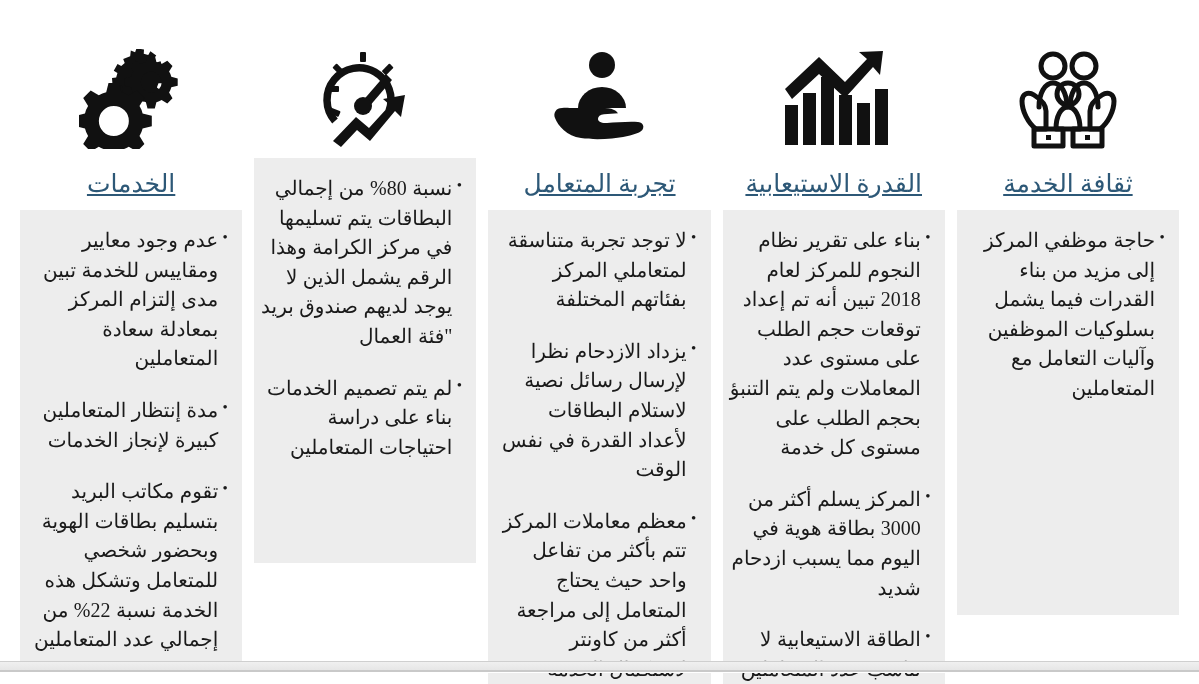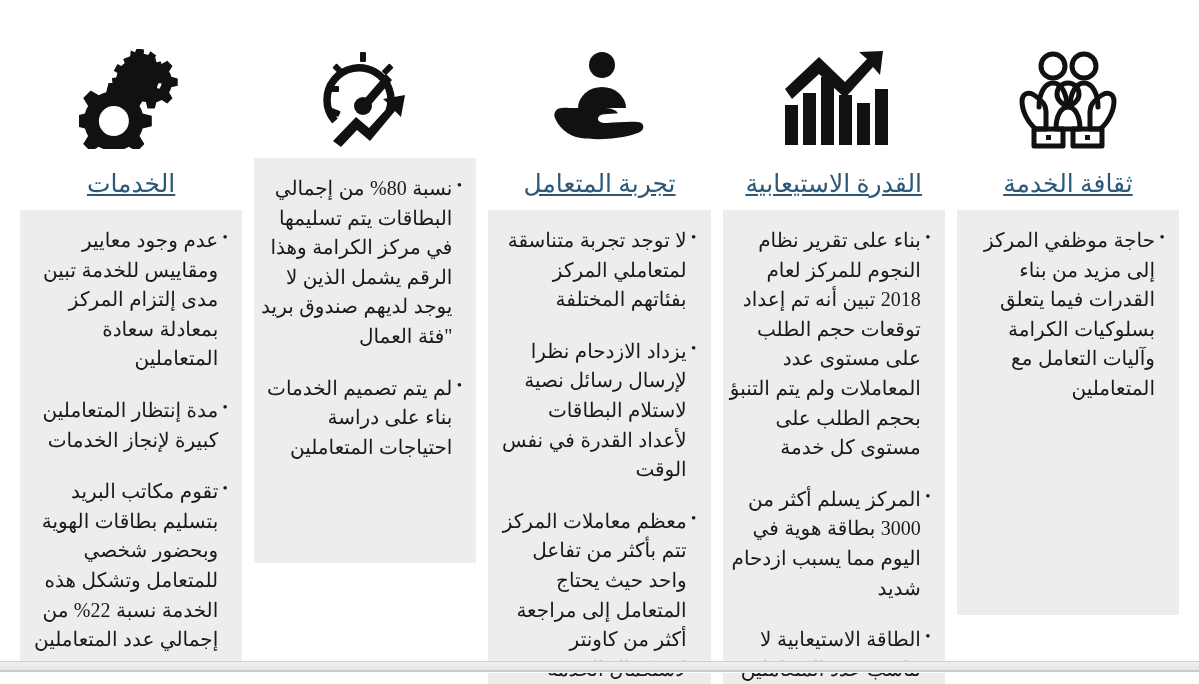--- a/index.html
+++ b/index.html
@@ -316,21 +316,21 @@
             <rect x="34" y="86" width="5" height="5"></rect>
             <rect x="73" y="86" width="5" height="5"></rect>
           </g>
         </svg>
       </div>
       <div class="col-title">ثقافة الخدمة</div>
       <div class="panel">
         <ul class="bullets">
           <li class="bullet">
             <span class="bullet-dot">•</span>
-            <span class="bullet-text">حاجة موظفي المركز إلى مزيد من بناء القدرات فيما يتعلق بسلوكيات الكرامة وآليات التعامل مع المتعاملين</span>
+            <span class="bullet-text">حاجة موظفي المركز إلى مزيد من بناء القدرات فيما يشمل بسلوكيات الموظفين وآليات التعامل مع المتعاملين</span>
           </li>
         </ul>
       </div>
     </div>
 
   </div>
 
   <div class="footer-bar"></div>
 
 </div>

